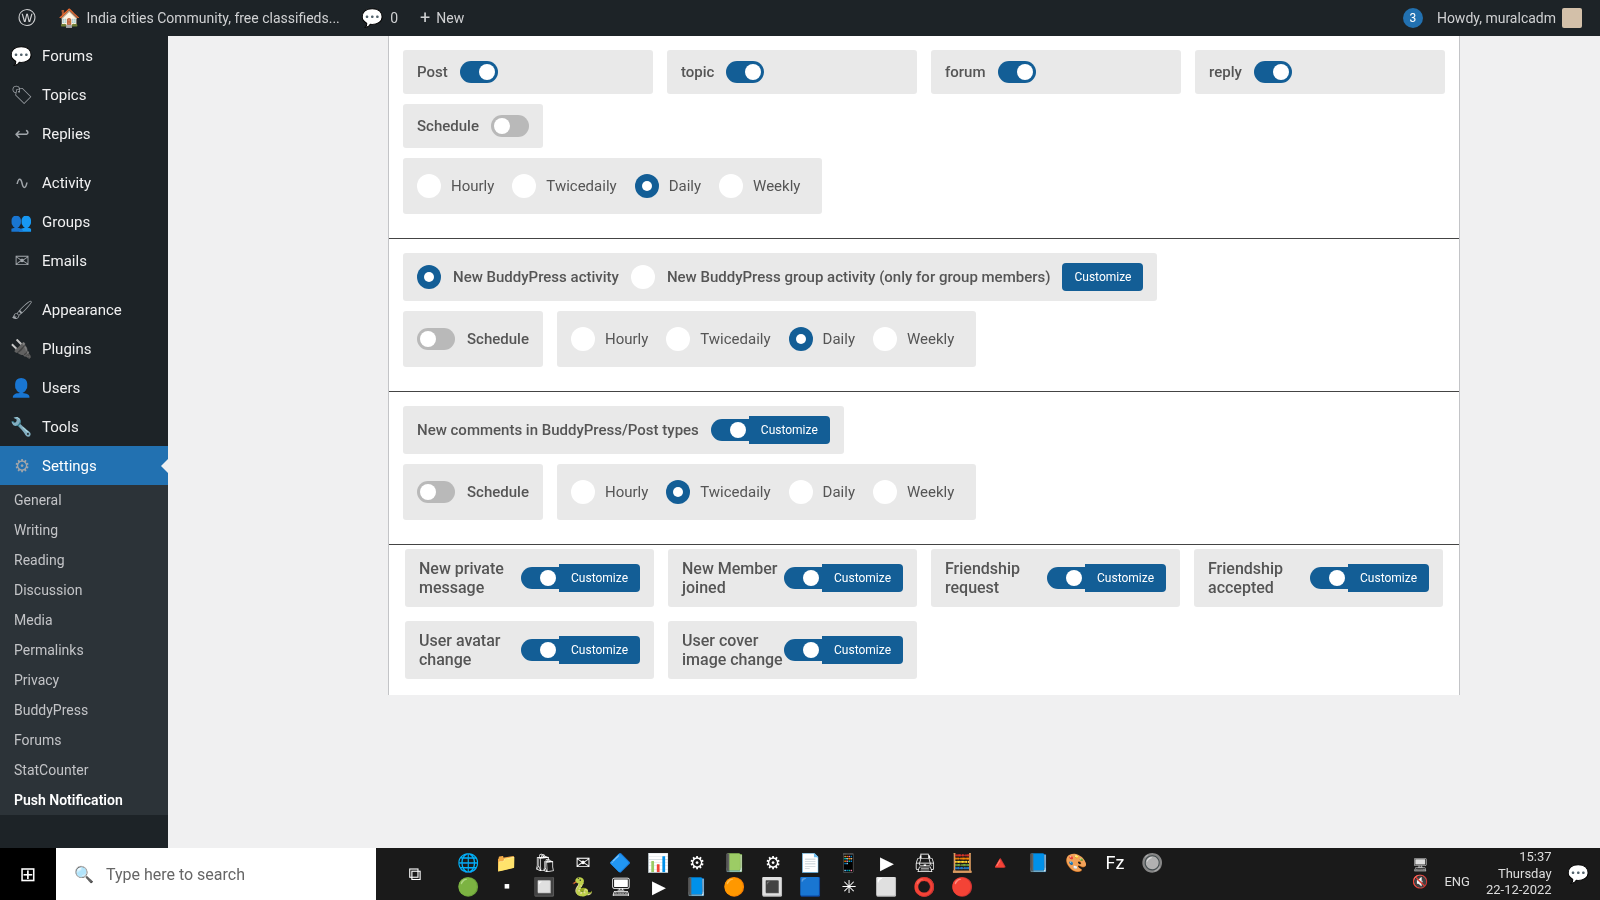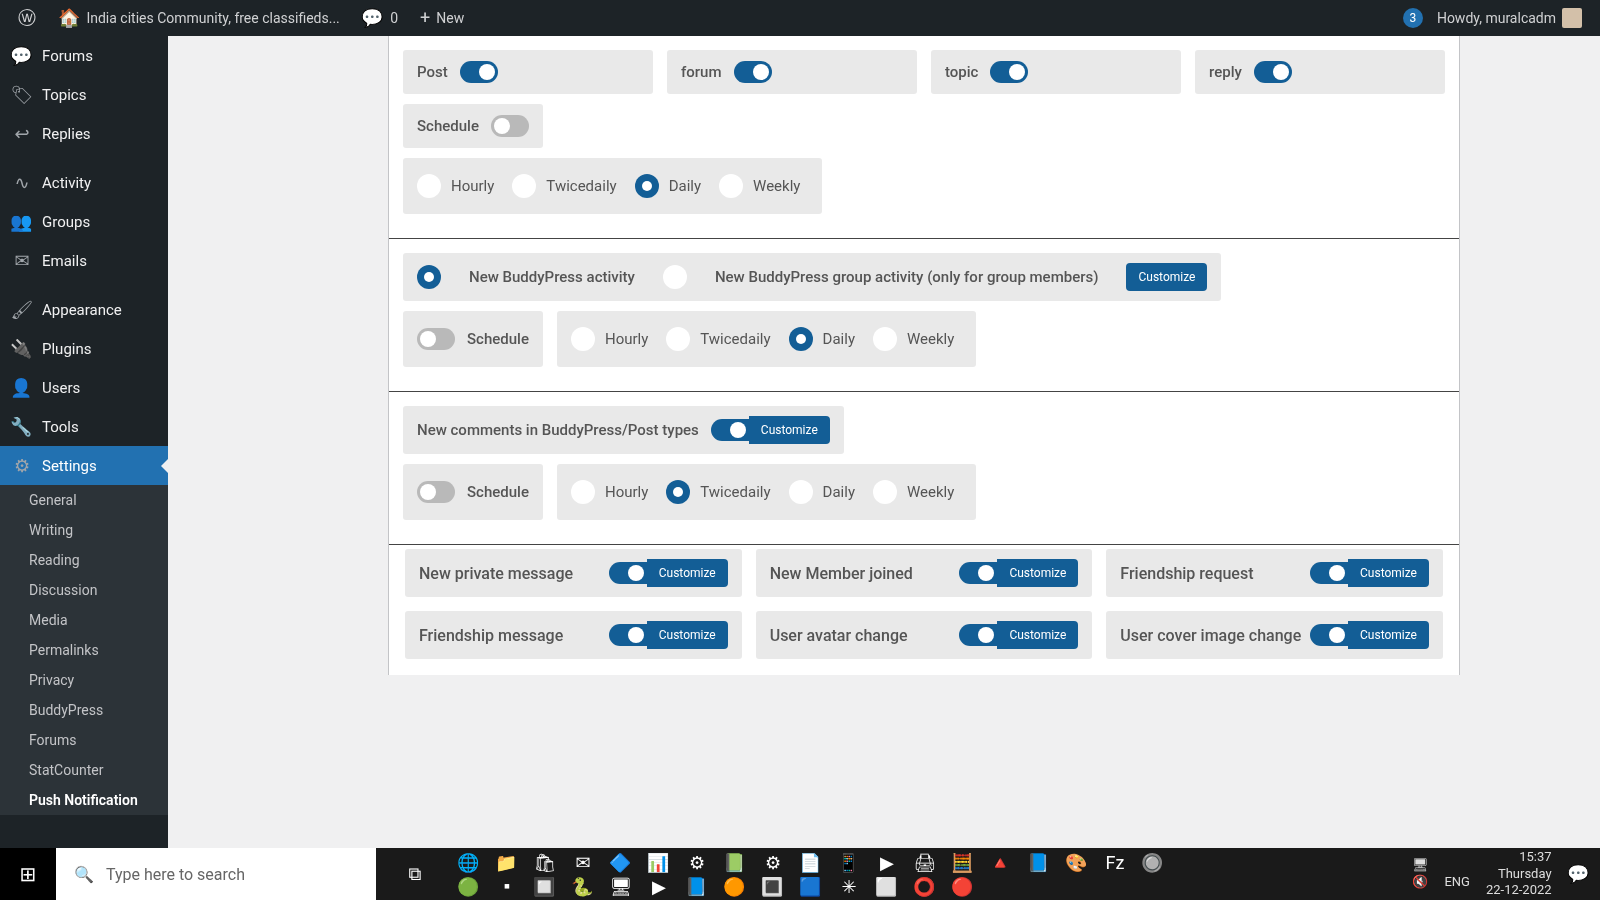--- a/index.html
+++ b/index.html
@@ -14,21 +14,21 @@
 .avatar-img { width: 20px; height: 20px; background: #d3c0a9; border-radius: 2px; }
 
 
 .layout { display: flex; height: calc(100% - 36px - 52px); }
 .sidebar { width: 168px; background: #1d2327; color: #f0f0f1; font-size: 15px; overflow-y: auto; }
 .sidebar-item { display: flex; align-items: center; gap: 10px; padding: 9px 12px; cursor: pointer; color: #f0f0f1; position: relative; }
 .sidebar-item.sep { margin-top: 10px; }
 .sidebar-item.active { background: #2271b1; color: #fff; }
 .sidebar-item.active::after { content: ""; position: absolute; right: -1px; top: 50%; transform: translateY(-50%); border: 8px solid transparent; border-right-color: #f0f0f1; }
 .sidebar-icon { width: 20px; display: inline-flex; justify-content: center; font-size: 18px; color: #a0a5aa; }
-.sub-items { background: #2c3338; padding-left: 15px; }
+.sub-items { background: #2c3338; }
 .sub-item { padding: 7px 14px; font-size: 14px; color: #c3c4c7; cursor: pointer; }
 .sub-item.current { color: #fff; font-weight: 600; }
 
 .content-outer { flex: 1; background: #f0f0f1; overflow-y: auto; }
 .content-inner { margin-left: 220px; margin-right: 140px; background: #fff; border-left: 1px solid #c3c4c7; border-right: 1px solid #c3c4c7; }
 
 
 .section { border-bottom: 1px solid #444; padding: 14px 14px; }
 .group-row { display: flex; flex-wrap: wrap; gap: 14px; margin-bottom: 10px; }
 .chip { background: #e9e9e9; border-radius: 3px; padding: 10px 14px; display: inline-flex; align-items: center; gap: 12px; font-size: 15px; color: #444; min-height: 44px; }
@@ -44,21 +44,21 @@
 
 .radio-group { background: #e9e9e9; border-radius: 3px; padding: 16px 14px; display: inline-flex; align-items: center; gap: 10px; font-size: 15px; color: #555; }
 .radio { width: 24px; height: 24px; border-radius: 50%; background: #fff; display: inline-flex; align-items: center; justify-content: center; cursor: pointer; }
 .radio.sel { background: #135e96; }
 .radio.sel::after { content: ""; width: 10px; height: 10px; border-radius: 50%; background: #fff; }
 
 .btn-customize { background: #135e96; color: #fff; border: none; border-radius: 4px; padding: 7px 12px; font-size: 12px; cursor: pointer; }
 
 .note { color: #6b8a9c; font-size: 14.5px; padding: 10px 16px 6px; }
 
-.two-col { display: grid; grid-template-columns: 1fr 1fr 1fr; gap: 14px; padding: 4px 16px 16px; }
+.two-col { display: grid; grid-template-columns: 1fr 1fr 1fr 1fr; gap: 14px; padding: 4px 16px 16px; }
 .tcard { background: #e9e9e9; border-radius: 3px; padding: 10px 14px; display: flex; align-items: center; justify-content: space-between; }
 .tcard-right { display: flex; align-items: center; gap: 0; }
 .tcard .toggle { border-top-right-radius: 0; border-bottom-right-radius: 0; border-top-left-radius: 11px; border-bottom-left-radius: 11px; }
 .tcard .btn-customize { border-top-left-radius: 0; border-bottom-left-radius: 0; }
 
 
 .content-outer::-webkit-scrollbar { width: 17px; }
 .content-outer::-webkit-scrollbar-track { background: #f0f0f1; }
 .content-outer::-webkit-scrollbar-thumb { background: #c1c1c1; }
 
@@ -175,27 +175,27 @@
 
       <div class="section">
         <div class="group-row" id="s1-toggles">
             <div class="chip chip-wide">
               <span class="chip-label">Post</span>
               <span class="toggle">
                 <span class="toggle-knob"></span>
               </span>
             </div>
             <div class="chip chip-wide">
+              <span class="chip-label">topic</span>
+              <span class="toggle">
+                <span class="toggle-knob"></span>
+              </span>
+            </div>
+            <div class="chip chip-wide">
               <span class="chip-label">forum</span>
-              <span class="toggle">
-                <span class="toggle-knob"></span>
-              </span>
-            </div>
-            <div class="chip chip-wide">
-              <span class="chip-label">topic</span>
               <span class="toggle">
                 <span class="toggle-knob"></span>
               </span>
             </div>
             <div class="chip chip-wide">
               <span class="chip-label">reply</span>
               <span class="toggle">
                 <span class="toggle-knob"></span>
               </span>
             </div>
@@ -217,21 +217,21 @@
               <span class="radio sel"></span>
               <span style="margin-right: 8px;">Daily</span>
               <span class="radio"></span>
               <span style="margin-right: 8px;">Weekly</span>
             </div>
         </div>
       </div>
 
       <div class="section">
         <div class="group-row">
-          <div class="chip" style="gap:28px;">
+          <div class="chip" style="gap:12px;">
             <span class="radio sel"></span>
             <span class="chip-label">New BuddyPress activity</span>
             <span class="radio"></span>
             <span class="chip-label">New BuddyPress group activity (only for group members)</span>
             <button class="btn-customize">Customize</button>
           </div>
         </div>
         <div class="group-row">
           <div class="chip">
             <span class="toggle off">
@@ -307,21 +307,21 @@
             <div class="tcard">
               <span class="chip-label">Friendship request</span>
     <span class="tcard-right">
       <span class="toggle">
                   <span class="toggle-knob"></span>
                 </span>
       <button class="btn-customize">Customize</button>
     </span>
             </div>
             <div class="tcard">
-              <span class="chip-label">Friendship message</span>
+              <span class="chip-label">Friendship accepted</span>
     <span class="tcard-right">
       <span class="toggle">
                   <span class="toggle-knob"></span>
                 </span>
       <button class="btn-customize">Customize</button>
     </span>
             </div>
             <div class="tcard">
               <span class="chip-label">User avatar change</span>
     <span class="tcard-right">

